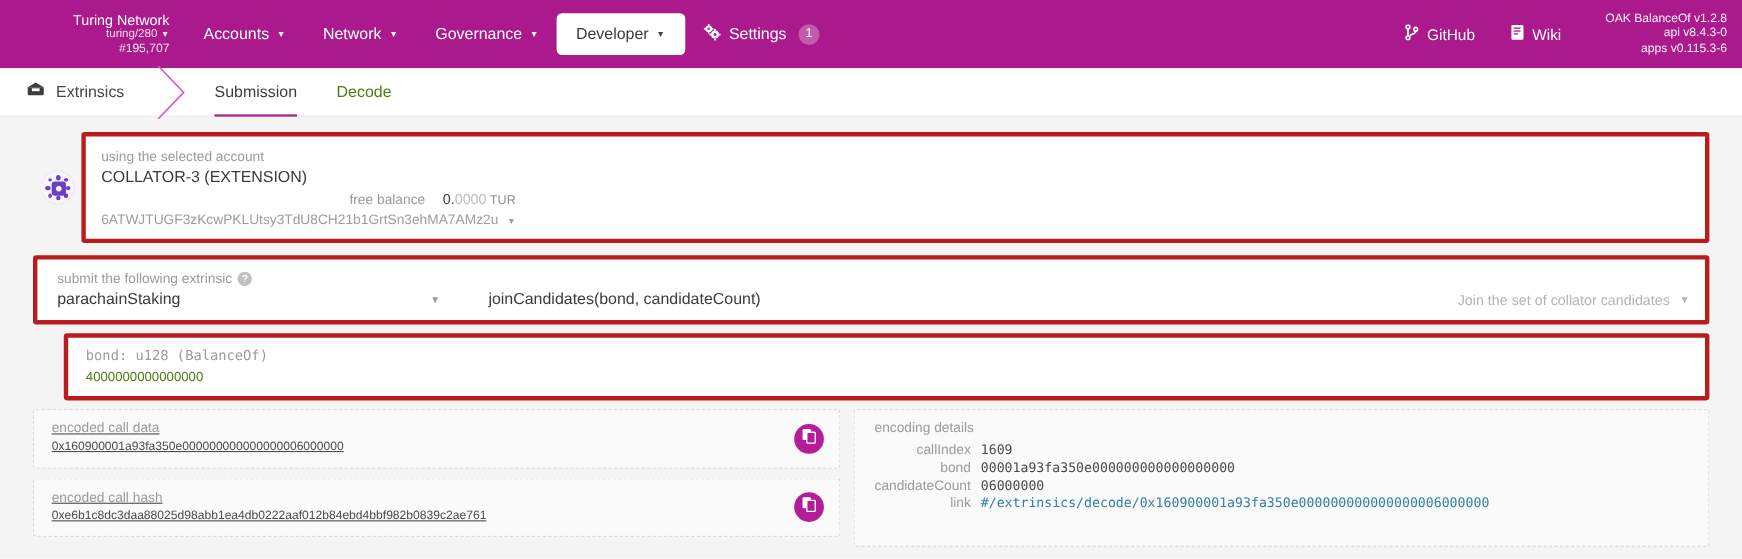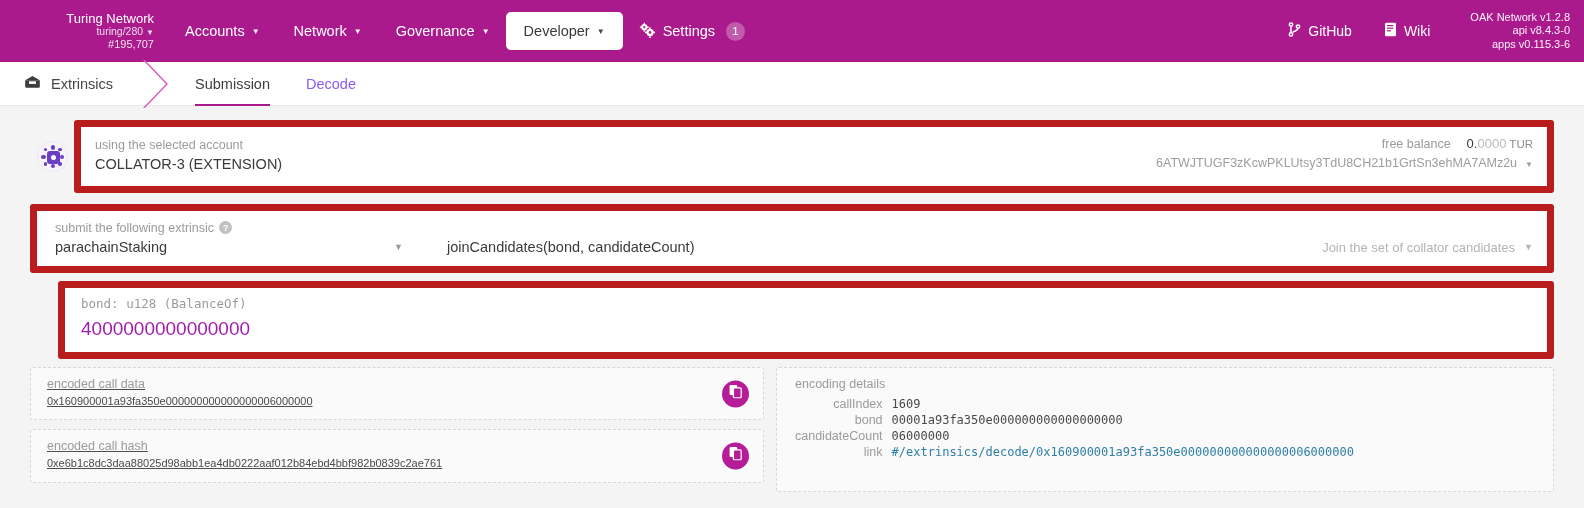--- a/index.html
+++ b/index.html
@@ -67,35 +67,36 @@
     display: flex; align-items: center; gap: 10px;
     padding: 0 22px 0 24px; font-size: 14.5px; color: #464646;
     cursor: pointer;
     justify-content: center;
   }
   .crumb-sep { width: 42px; position: relative; }
   .crumb-sep svg { position: absolute; left: 2px; top: -2px; }
   .tabs { display: flex; align-items: stretch; }
   .tab {
     display: flex; align-items: center; padding: 0 18px;
-    font-size: 14.5px; color: #8b5cf6; cursor: pointer;
+    font-size: 14.5px; color: #4d7c0f; cursor: pointer;
     position: relative;
   }
   .tab.active { color: #3d3d3d; }
   .tab.active::after {
     content: ""; position: absolute; left: 18px; right: 18px;
     bottom: -1px; height: 2.5px; background: #aa1a8d;
   }
 
   
   .main { background: #f5f4f4; height: 416px; padding: 14px 30px 0 30px; }
 
   .panel {
-    background: #fff; border: 7px solid #b91c1c; border-radius: 3px;
+    background: #fff; border: 4px solid #b91c1c; border-radius: 3px;
     position: relative;
+    flex-direction: column;
   }
 
   
   .acct-row { display: flex; align-items: stretch; margin-bottom: 11px; }
   .identicon-wrap {
     width: 44px; display: flex; align-items: center; justify-content: center;
     flex: none;
   }
   .identicon {
     width: 31px; height: 31px; border-radius: 50%;
@@ -149,21 +150,21 @@
   .sel-doc .caret { font-size: 9px; }
 
   
   .param-panel {
     margin: 0 0 8px 28px; padding: 7px 14px 9px 16px;
   }
   .param-label {
     font-family: "DejaVu Sans Mono", monospace;
     font-size: 12.5px; color: #9b9b9b; line-height: 1.5;
   }
-  .param-value { font-size: 19px; color: #a21caf; line-height: 1.55; }
+  .param-value { font-size: 12px; color: #4d7c0f; line-height: 1.55; }
 
   
   .encoded-area { display: flex; gap: 12px; margin-top: 6px; }
   .encoded-left { width: 734px; flex: none; text-decoration: underline; }
   .dashed {
     border: 1px dashed #d6d6d6; border-radius: 3px; background: #fafafa;
     padding: 7px 14px 9px 16px; position: relative; margin-bottom: 9px;
   }
   .hex {
     font-size: 11px; color: #4a4a4a; line-height: 1.55;
@@ -261,21 +262,21 @@
         <svg width="13" height="15" viewBox="0 0 13 15" fill="#fff">
           <rect x="1" y="0.8" width="11" height="13.4" rx="1.2"></rect>
           <rect x="3" y="3" width="6.3" height="1.2" fill="#aa1a8d"></rect>
           <rect x="3" y="5.6" width="6.3" height="1.2" fill="#aa1a8d"></rect>
           <rect x="3" y="8.2" width="4" height="1.2" fill="#aa1a8d"></rect>
         </svg>
       </span>
       <span>Wiki</span>
     </div>
     <div class="version-box">
-      <div>OAK Network v1.2.8</div>
+      <div>OAK BalanceOf v1.2.8</div>
       <div>api v8.4.3-0</div>
       <div>apps v0.115.3-6</div>
     </div>
   </div>
 </div>
 
 <div class="tabrow">
   <div class="crumb">
     <span>
       <svg width="17" height="15" viewBox="0 0 17 15" fill="#3d3d3d">

